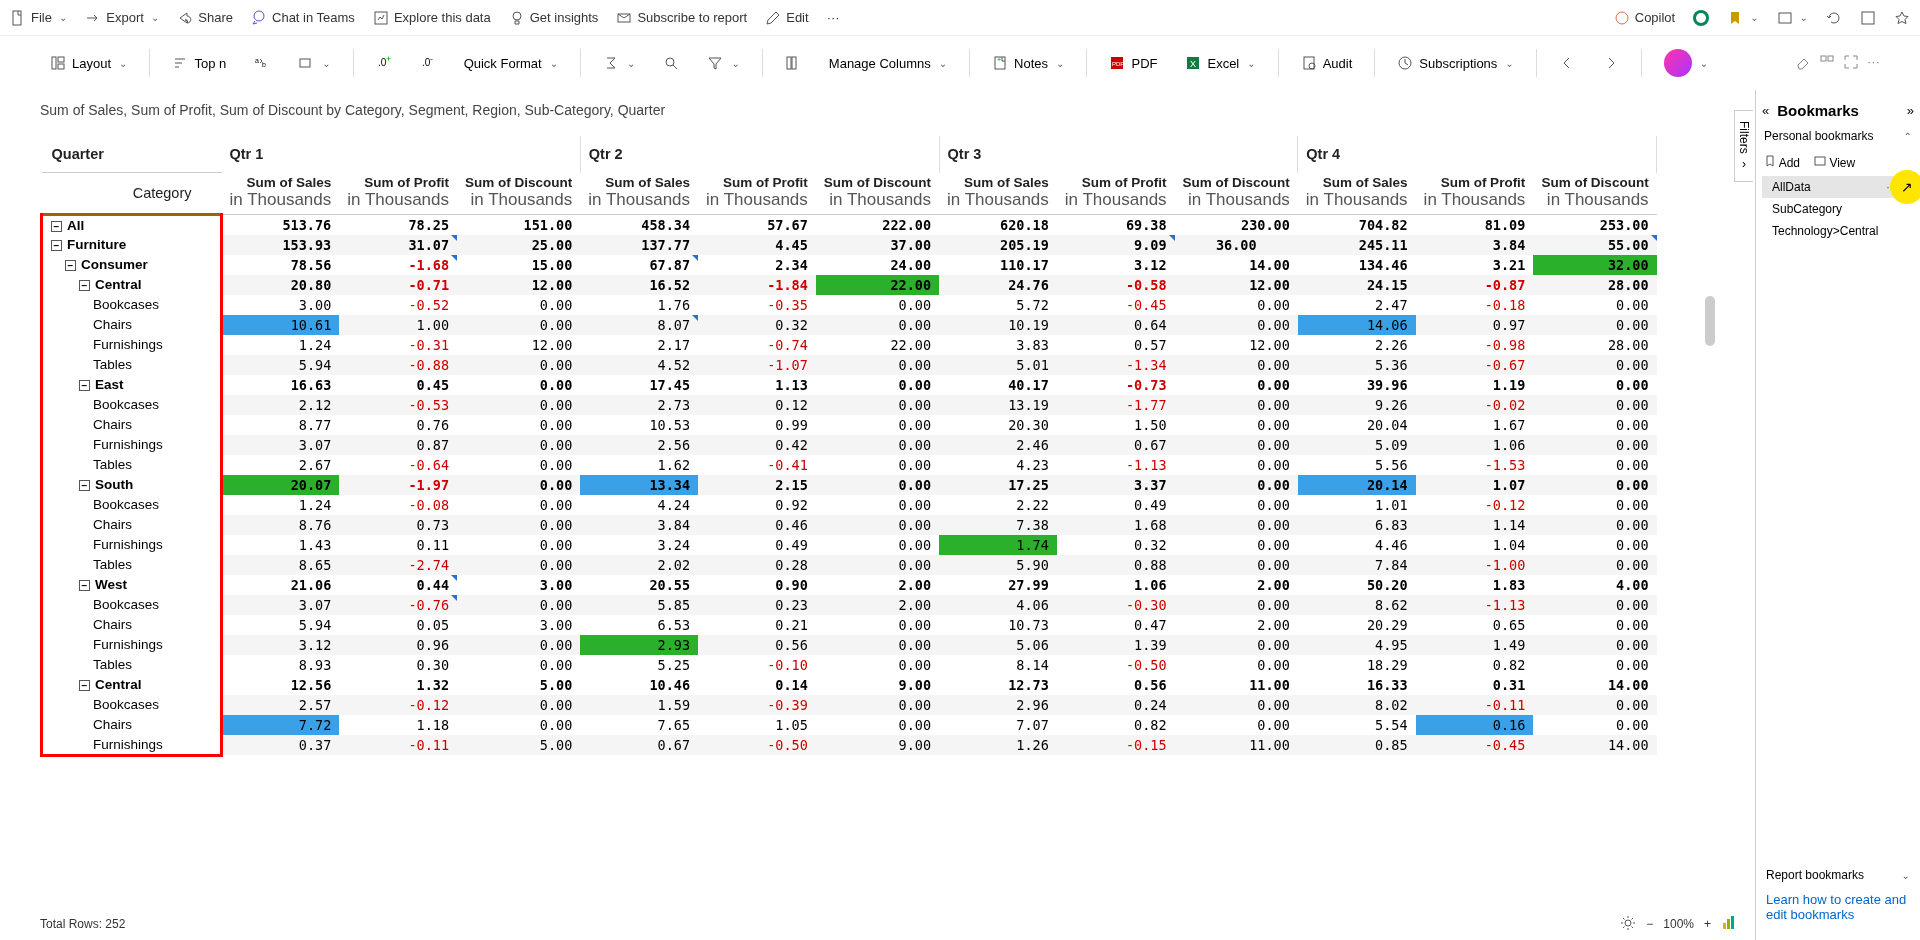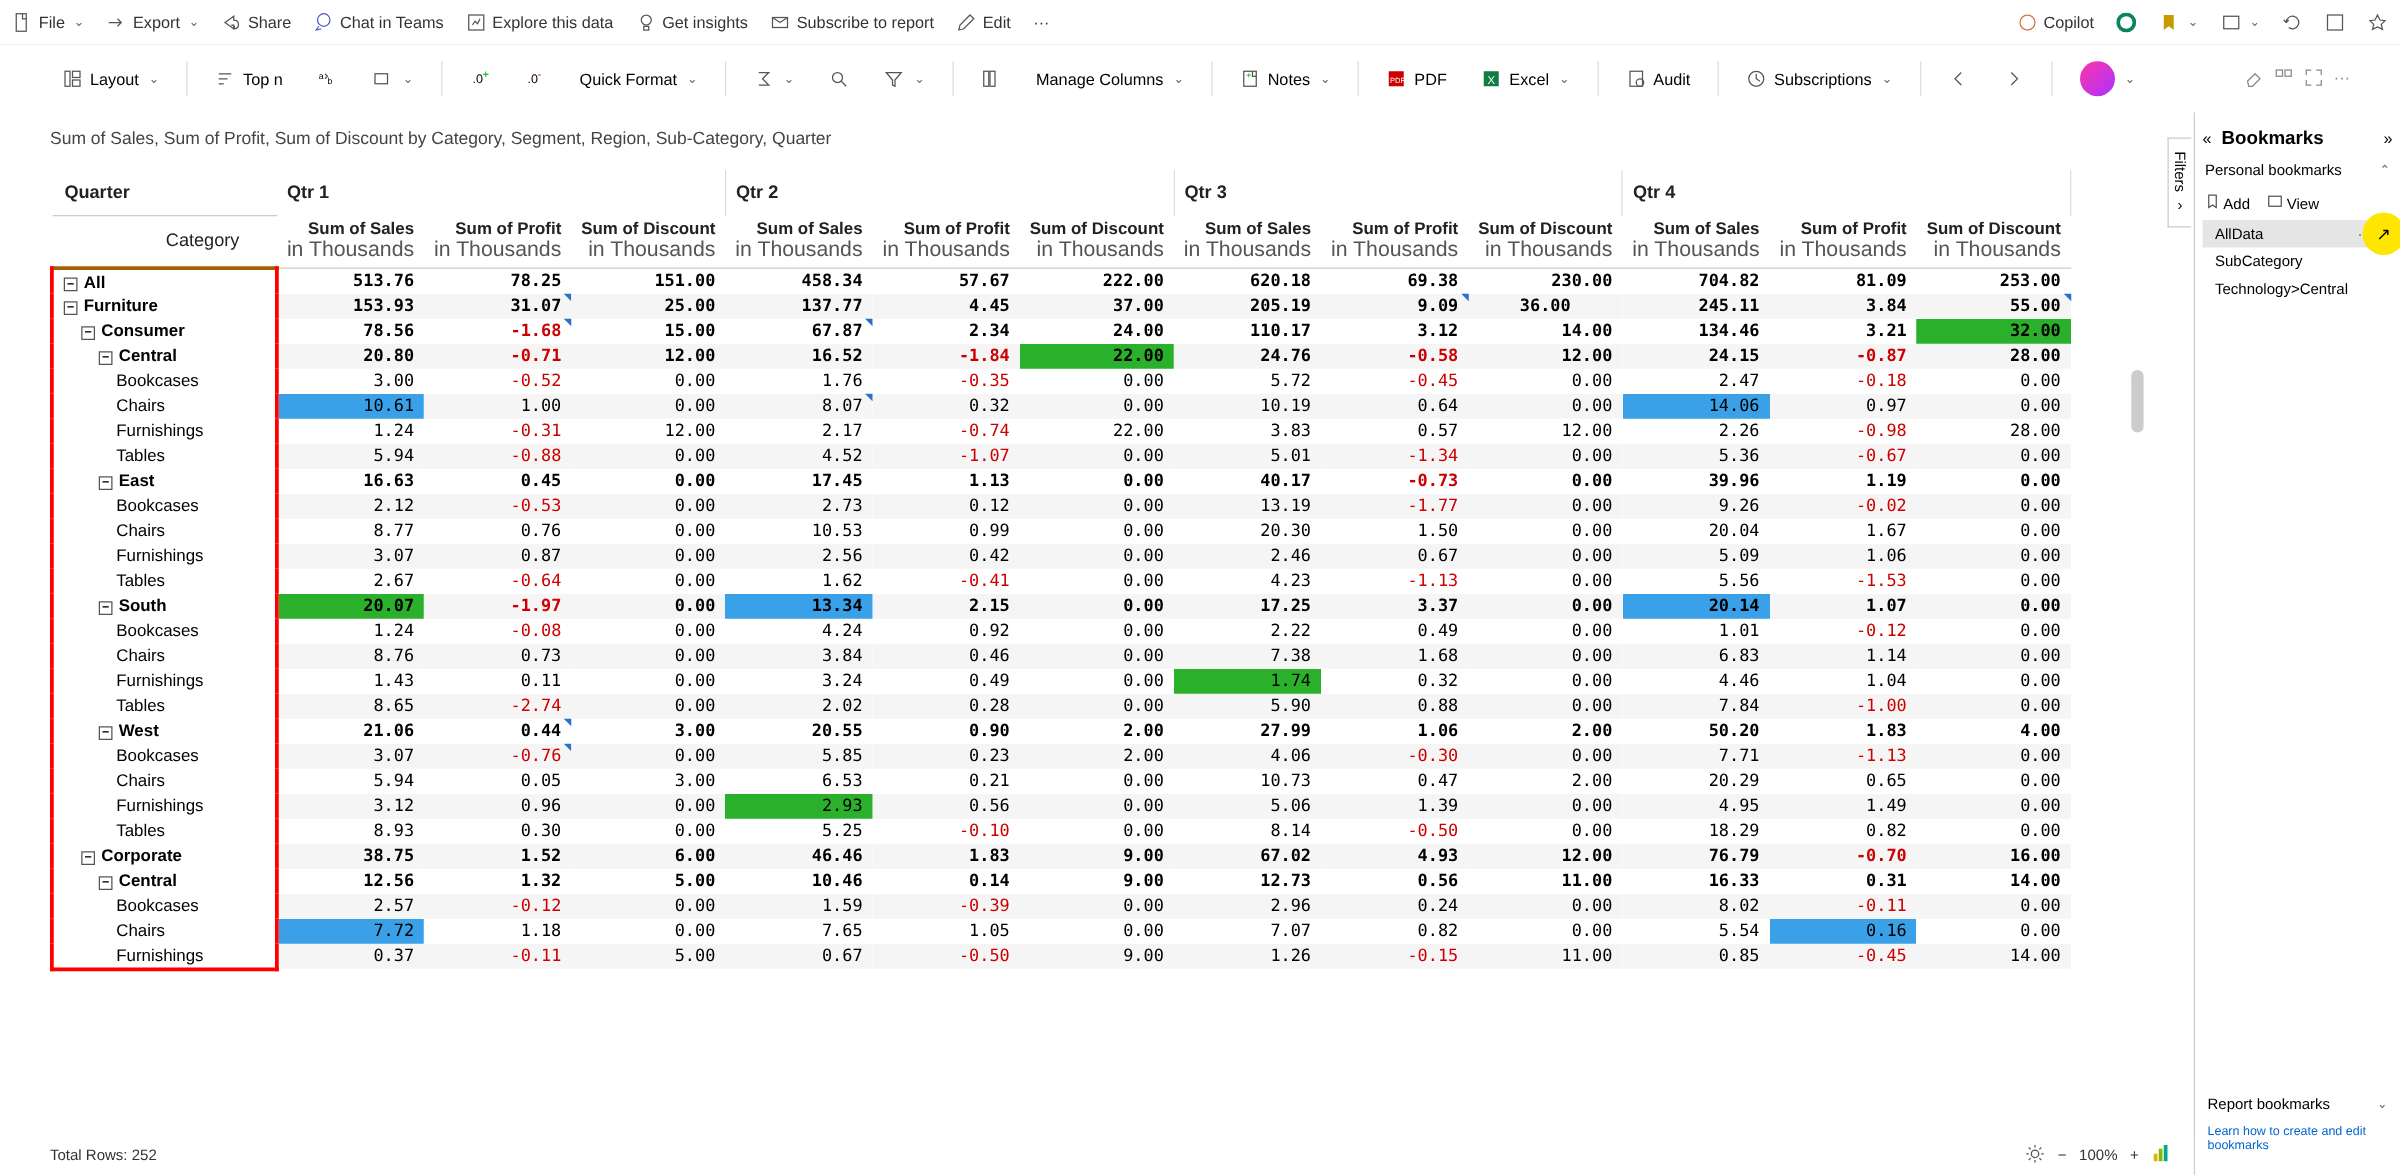--- a/index.html
+++ b/index.html
@@ -52,21 +52,21 @@
 
 .bookmarks { width: 165px; border-left: 1px solid #ccc; display: flex; flex-direction: column; padding: 8px 6px; position: relative; background:#fff;}
 .bookmarks h3 { font-size: 15px; font-weight: 600; padding: 4px 2px; }
 .bm-section { font-size: 12px; padding: 6px 2px; display:flex; justify-content:space-between; align-items:center;}
 .bm-actions { display: flex; gap: 14px; padding: 6px 2px; font-size: 12px; }
 .bm-item { font-size: 12px; padding: 4px 10px; cursor: pointer; }
 .bm-item.active { background: #e5e5e5; }
 .bm-item.highlighted { position:relative; }
 .filters-tab { position: absolute; left: -22px; top: 20px; writing-mode: vertical-rl; font-size: 12px; padding: 10px 2px; background:#fff; border:1px solid #ccc; border-right:none; }
 .bm-bottom { margin-top: auto; padding: 6px 2px; font-size: 12px; }
-.bm-link { color: #0066cc; text-decoration: none; font-size: 10px; display:block; padding:4px 2px;}
+.bm-link { color: #0066cc; text-decoration: none; font-size: 13px; display:block; padding:4px 2px;}
 
 
 .status-bar { position: absolute; bottom: 0; left: 40px; right: 0; height: 32px; display: flex; align-items: center; font-size: 12px; color: #333; gap: 12px; background:#fff; z-index:5;}
 .zoom-ctrl { margin-left: auto; display:flex; align-items:center; gap:10px; padding-right:18px;}
 
 
 .cursor-highlight { position: absolute; width: 34px; height: 34px; background: #ffe600; border-radius: 50%; top: 80px; right: -4px; z-index: 10; display:flex; align-items:center; justify-content:center;}
 .cursor-highlight::after { content:'↖'; font-size:14px; transform:scaleX(-1);}
 
 .vscroll { position:absolute; right:0; top:160px; width:10px; height:50px; background:#ccc; border-radius:5px;}
@@ -679,21 +679,21 @@
               <td class="cat" style="padding-left:50px">Bookcases</td>
               <td class="num   " style="">3.07</td>
               <td class="num neg  corner-mark" style="">-0.76</td>
               <td class="num   " style="">0.00</td>
               <td class="num   " style="">5.85</td>
               <td class="num   " style="">0.23</td>
               <td class="num   " style="">2.00</td>
               <td class="num   " style="">4.06</td>
               <td class="num neg  " style="">-0.30</td>
               <td class="num   " style="">0.00</td>
-              <td class="num   " style="">7.71</td>
+              <td class="num   " style="">8.62</td>
               <td class="num neg  " style="">-1.13</td>
               <td class="num   " style="">0.00</td>
             </tr>
             <tr class="  ">
               <td class="cat" style="padding-left:50px">Chairs</td>
               <td class="num   " style="">5.94</td>
               <td class="num   " style="">0.05</td>
               <td class="num   " style="">3.00</td>
               <td class="num   " style="">6.53</td>
               <td class="num   " style="">0.21</td>
@@ -727,35 +727,20 @@
               <td class="num   " style="">0.00</td>
               <td class="num   " style="">5.25</td>
               <td class="num neg  " style="">-0.10</td>
               <td class="num   " style="">0.00</td>
               <td class="num   " style="">8.14</td>
               <td class="num neg  " style="">-0.50</td>
               <td class="num   " style="">0.00</td>
               <td class="num   " style="">18.29</td>
               <td class="num   " style="">0.82</td>
               <td class="num   " style="">0.00</td>
-            </tr>
-            <tr class="striped  ">
-              <td class="cat" style="font-weight:600;padding-left:22px"><span class="tree-toggle">−</span>Corporate</td>
-              <td class="num   " style="font-weight:600;">38.75</td>
-              <td class="num   " style="font-weight:600;">1.52</td>
-              <td class="num   " style="font-weight:600;">6.00</td>
-              <td class="num   " style="font-weight:600;">46.46</td>
-              <td class="num   " style="font-weight:600;">1.83</td>
-              <td class="num   " style="font-weight:600;">9.00</td>
-              <td class="num   " style="font-weight:600;">67.02</td>
-              <td class="num   " style="font-weight:600;">4.93</td>
-              <td class="num   " style="font-weight:600;">12.00</td>
-              <td class="num   " style="font-weight:600;">76.79</td>
-              <td class="num neg  " style="font-weight:600;">-0.70</td>
-              <td class="num   " style="font-weight:600;">16.00</td>
             </tr>
             <tr class="  ">
               <td class="cat" style="font-weight:600;padding-left:36px"><span class="tree-toggle">−</span>Central</td>
               <td class="num   " style="font-weight:600;">12.56</td>
               <td class="num   " style="font-weight:700;">1.32</td>
               <td class="num   " style="font-weight:600;">5.00</td>
               <td class="num   " style="font-weight:600;">10.46</td>
               <td class="num   " style="font-weight:600;">0.14</td>
               <td class="num   " style="font-weight:600;">9.00</td>
               <td class="num   " style="font-weight:600;">12.73</td>

